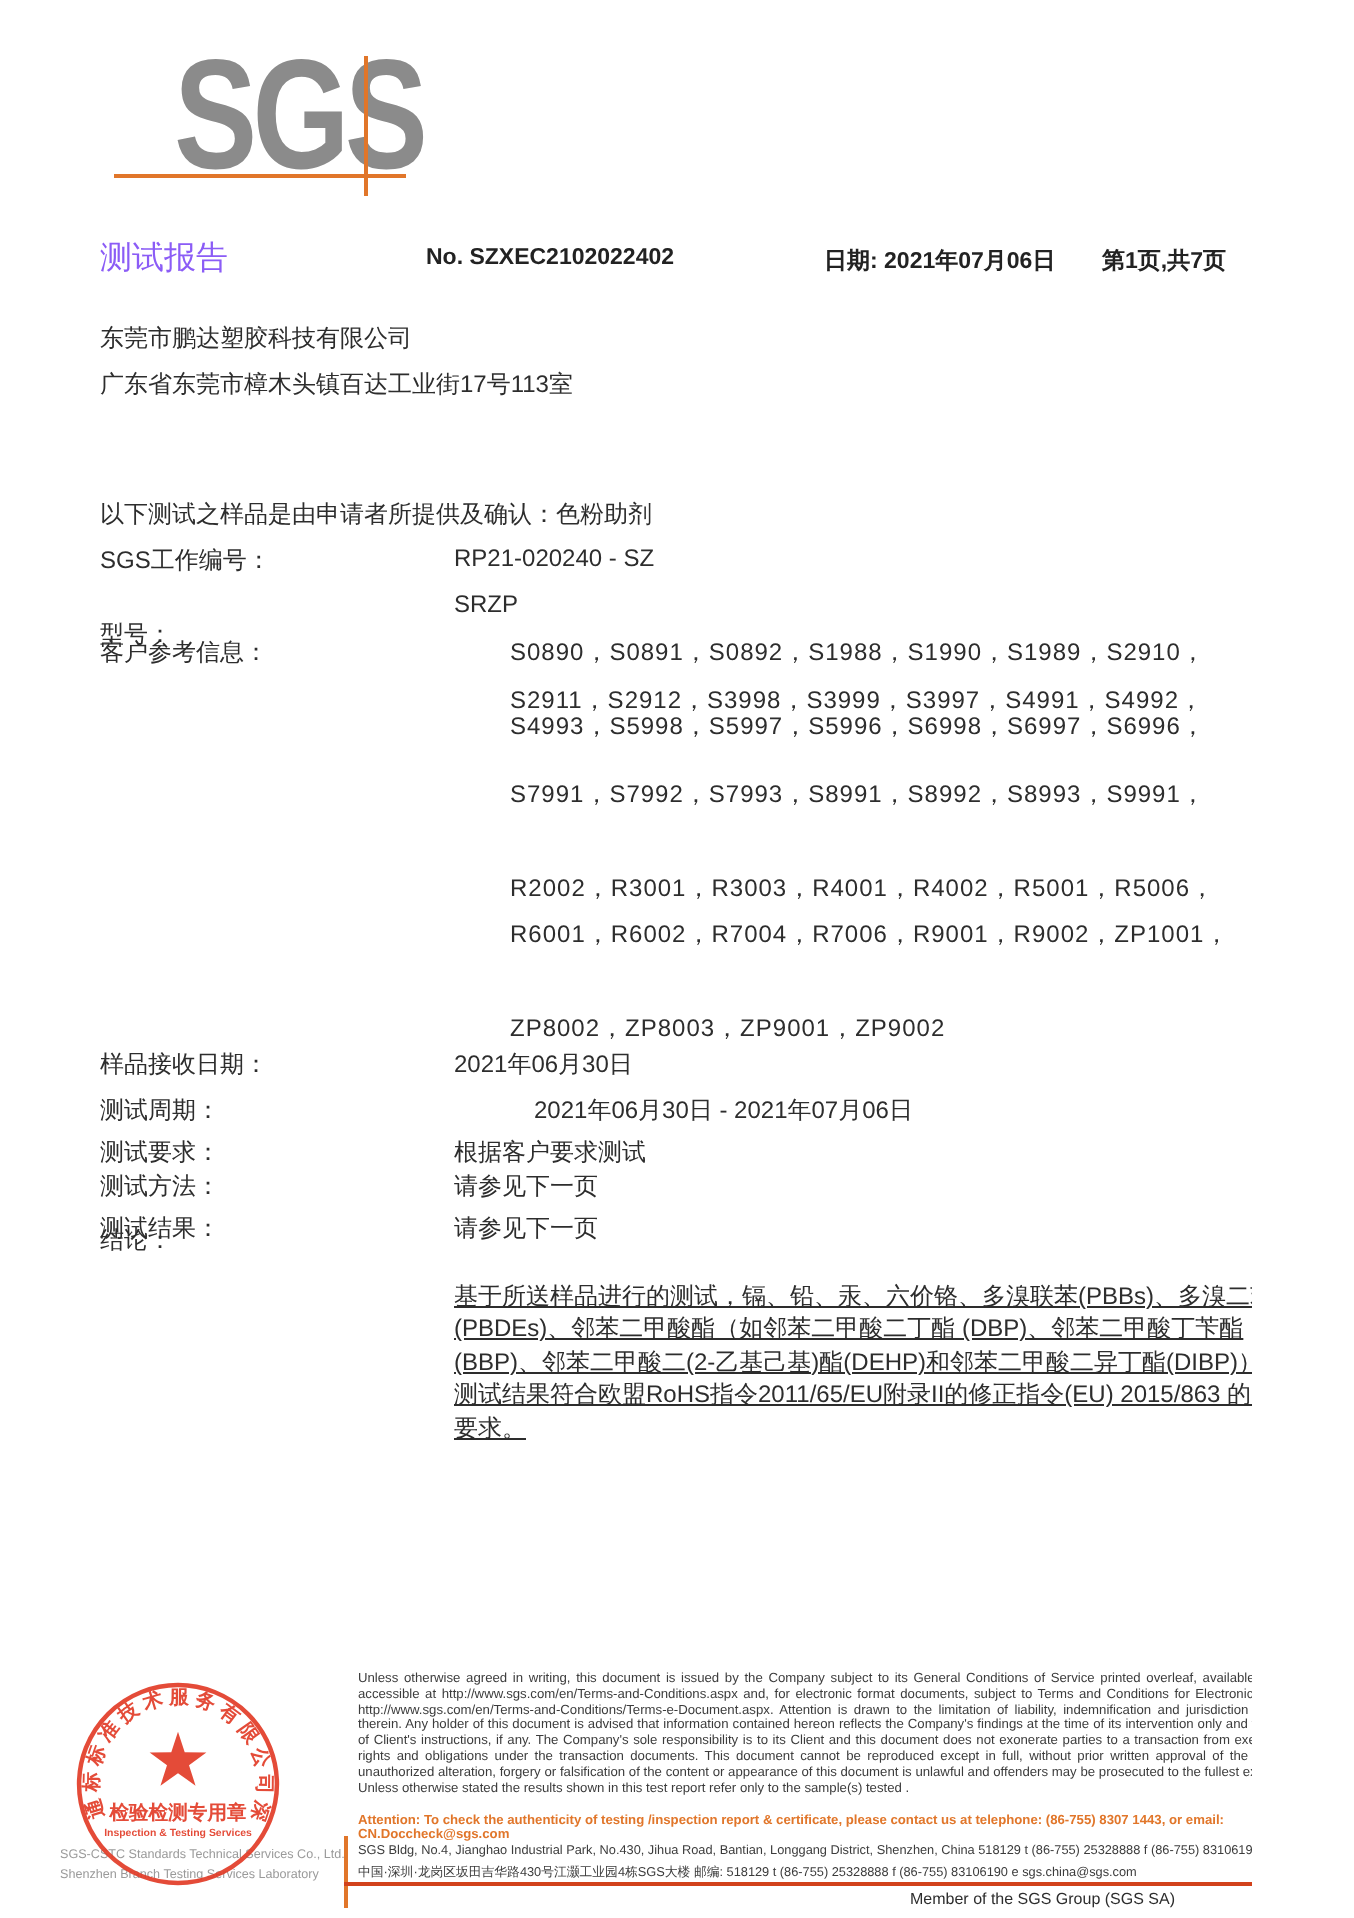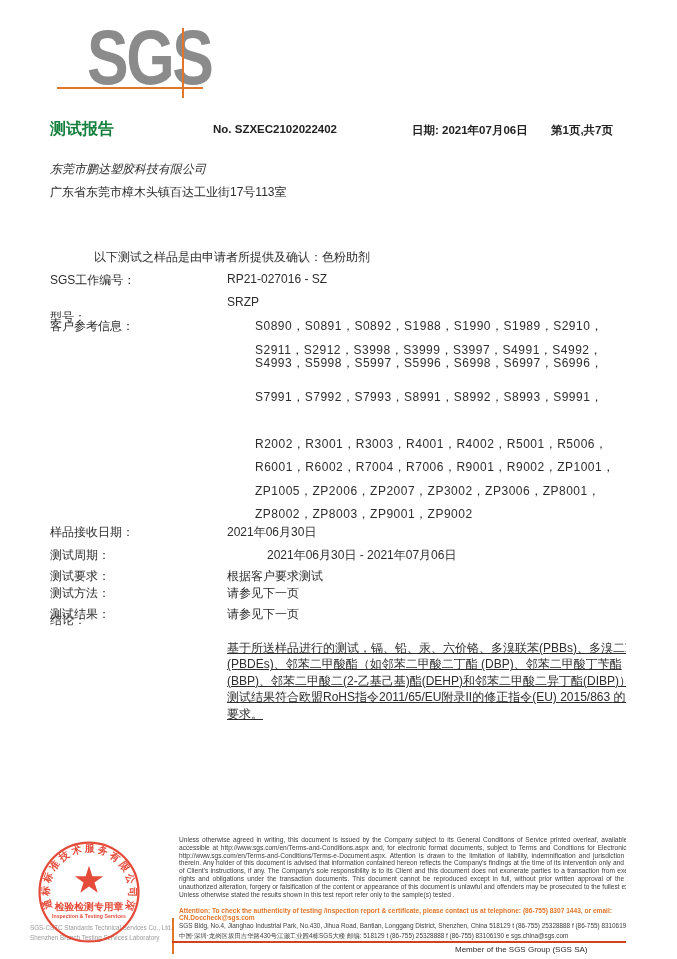--- a/index.html
+++ b/index.html
@@ -12,21 +12,21 @@
 
   
   .logo-text {
     left:87px; top:18px; font-size:78px; line-height:78px; font-weight:700;
     color:#8b8b8b; letter-spacing:-3px; transform:scaleX(.8); transform-origin:0 0;
   }
   .logo-hline { left:57px; top:87px; width:146px; height:2px; background:var(--accent-orange,#e1762a); }
   .logo-vline { left:182px; top:28px; width:2px; height:70px; background:var(--accent-orange,#e1762a); }
 
   
-  .doc-title { left:50px; top:119px; font-size:16px; font-weight:700; color:#15803d; }
+  .doc-title { left:50px; top:119px; font-size:16px; font-weight:400; color:#8b5cf6; }
   .doc-no    { left:213px; top:123px; font-size:11.5px; font-weight:700; color:#222; }
   .doc-date  { left:412px; top:123px; font-size:11.5px; font-weight:700; color:#222; }
   .doc-page  { left:551px; top:123px; font-size:11.5px; font-weight:700; color:#222; }
 
   .body-text { font-size:12px; color:#2d2d2d; }
   .lbl { left:50px; }
   .val { left:227px; }
   .ref-line { left:227px; font-size:12px; letter-spacing:.5px;margin-left:28px; }
   .conclusion-text { left:227px; top:640px; width:424px; font-size:12px; line-height:16.4px;text-decoration:underline; }
 
@@ -59,39 +59,38 @@
 
   <div class="abs logo-text">SGS</div>
   <div class="abs logo-hline"></div>
   <div class="abs logo-vline"></div>
 
   <div class="abs doc-title">测试报告</div>
   <div class="abs doc-no">No. SZXEC2102022402</div>
   <div class="abs doc-date">日期: 2021年07月06日</div>
   <div class="abs doc-page">第1页,共7页</div>
 
-  <div class="abs body-text lbl" style="top:161px;font-style:italic;">东莞市鹏达塑胶科技有限公司</div>
+  <div class="abs body-text lbl" style="top:161px;">东莞市鹏达塑胶科技有限公司</div>
   <div class="abs body-text lbl" style="top:184px;">广东省东莞市樟木头镇百达工业街17号113室</div>
 
-  <div class="abs body-text lbl" style="top:249px;margin-left:44px;">以下测试之样品是由申请者所提供及确认：色粉助剂</div>
+  <div class="abs body-text lbl" style="top:249px;">以下测试之样品是由申请者所提供及确认：色粉助剂</div>
 
   <div class="abs body-text lbl" style="top:272px;text-align:right;">SGS工作编号：</div>
-  <div class="abs body-text val" style="top:272px;">RP21-027016 - SZ</div>
+  <div class="abs body-text val" style="top:272px;">RP21-020240 - SZ</div>
 
   <div class="abs body-text lbl" style="top:309px;">型号：</div>
   <div class="abs body-text val" style="top:295px;">SRZP</div>
 
   <div class="abs body-text lbl" style="top:318px;">客户参考信息：</div>
   <div class="abs ref-line" style="top:318px;">S0890，S0891，S0892，S1988，S1990，S1989，S2910，</div>
   <div class="abs ref-line" style="top:341.5px;">S2911，S2912，S3998，S3999，S3997，S4991，S4992，</div>
   <div class="abs ref-line" style="top:355px;">S4993，S5998，S5997，S5996，S6998，S6997，S6996，</div>
   <div class="abs ref-line" style="top:388.5px;">S7991，S7992，S7993，S8991，S8992，S8993，S9991，</div>
   <div class="abs ref-line" style="top:435.5px;">R2002，R3001，R3003，R4001，R4002，R5001，R5006，</div>
   <div class="abs ref-line" style="top:459px;">R6001，R6002，R7004，R7006，R9001，R9002，ZP1001，</div>
-  <div class="abs ref-line" style="top:482.5px;">ZP1005，ZP2006，ZP2007，ZP3002，ZP3006，ZP8001，</div>
   <div class="abs ref-line" style="top:506px;">ZP8002，ZP8003，ZP9001，ZP9002</div>
 
   <div class="abs body-text lbl" style="top:524px;">样品接收日期：</div>
   <div class="abs body-text val" style="top:524px;">2021年06月30日</div>
 
   <div class="abs body-text lbl" style="top:547px;">测试周期：</div>
   <div class="abs body-text val" style="top:547px;margin-left:40px;">2021年06月30日 - 2021年07月06日</div>
 
   <div class="abs body-text lbl" style="top:568px;">测试要求：</div>
   <div class="abs body-text val" style="top:568px;">根据客户要求测试</div>

